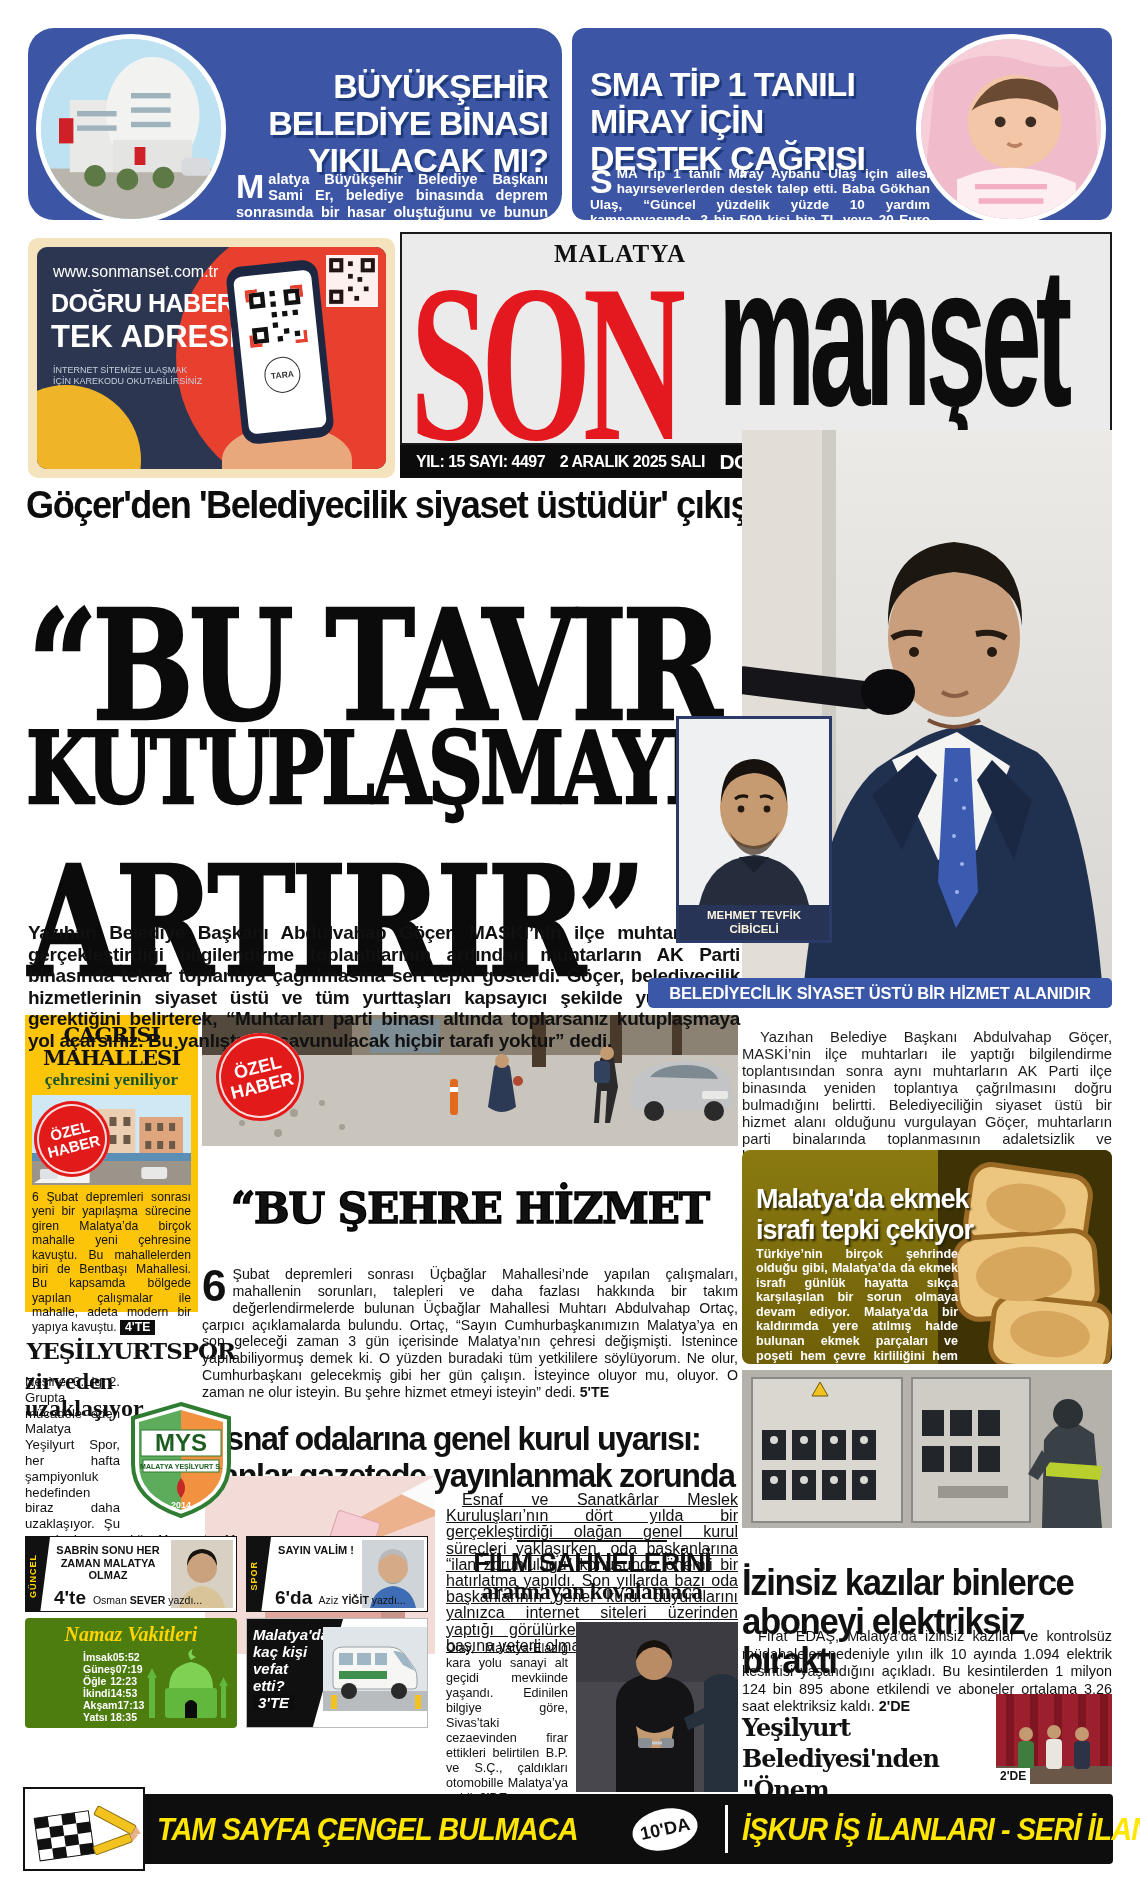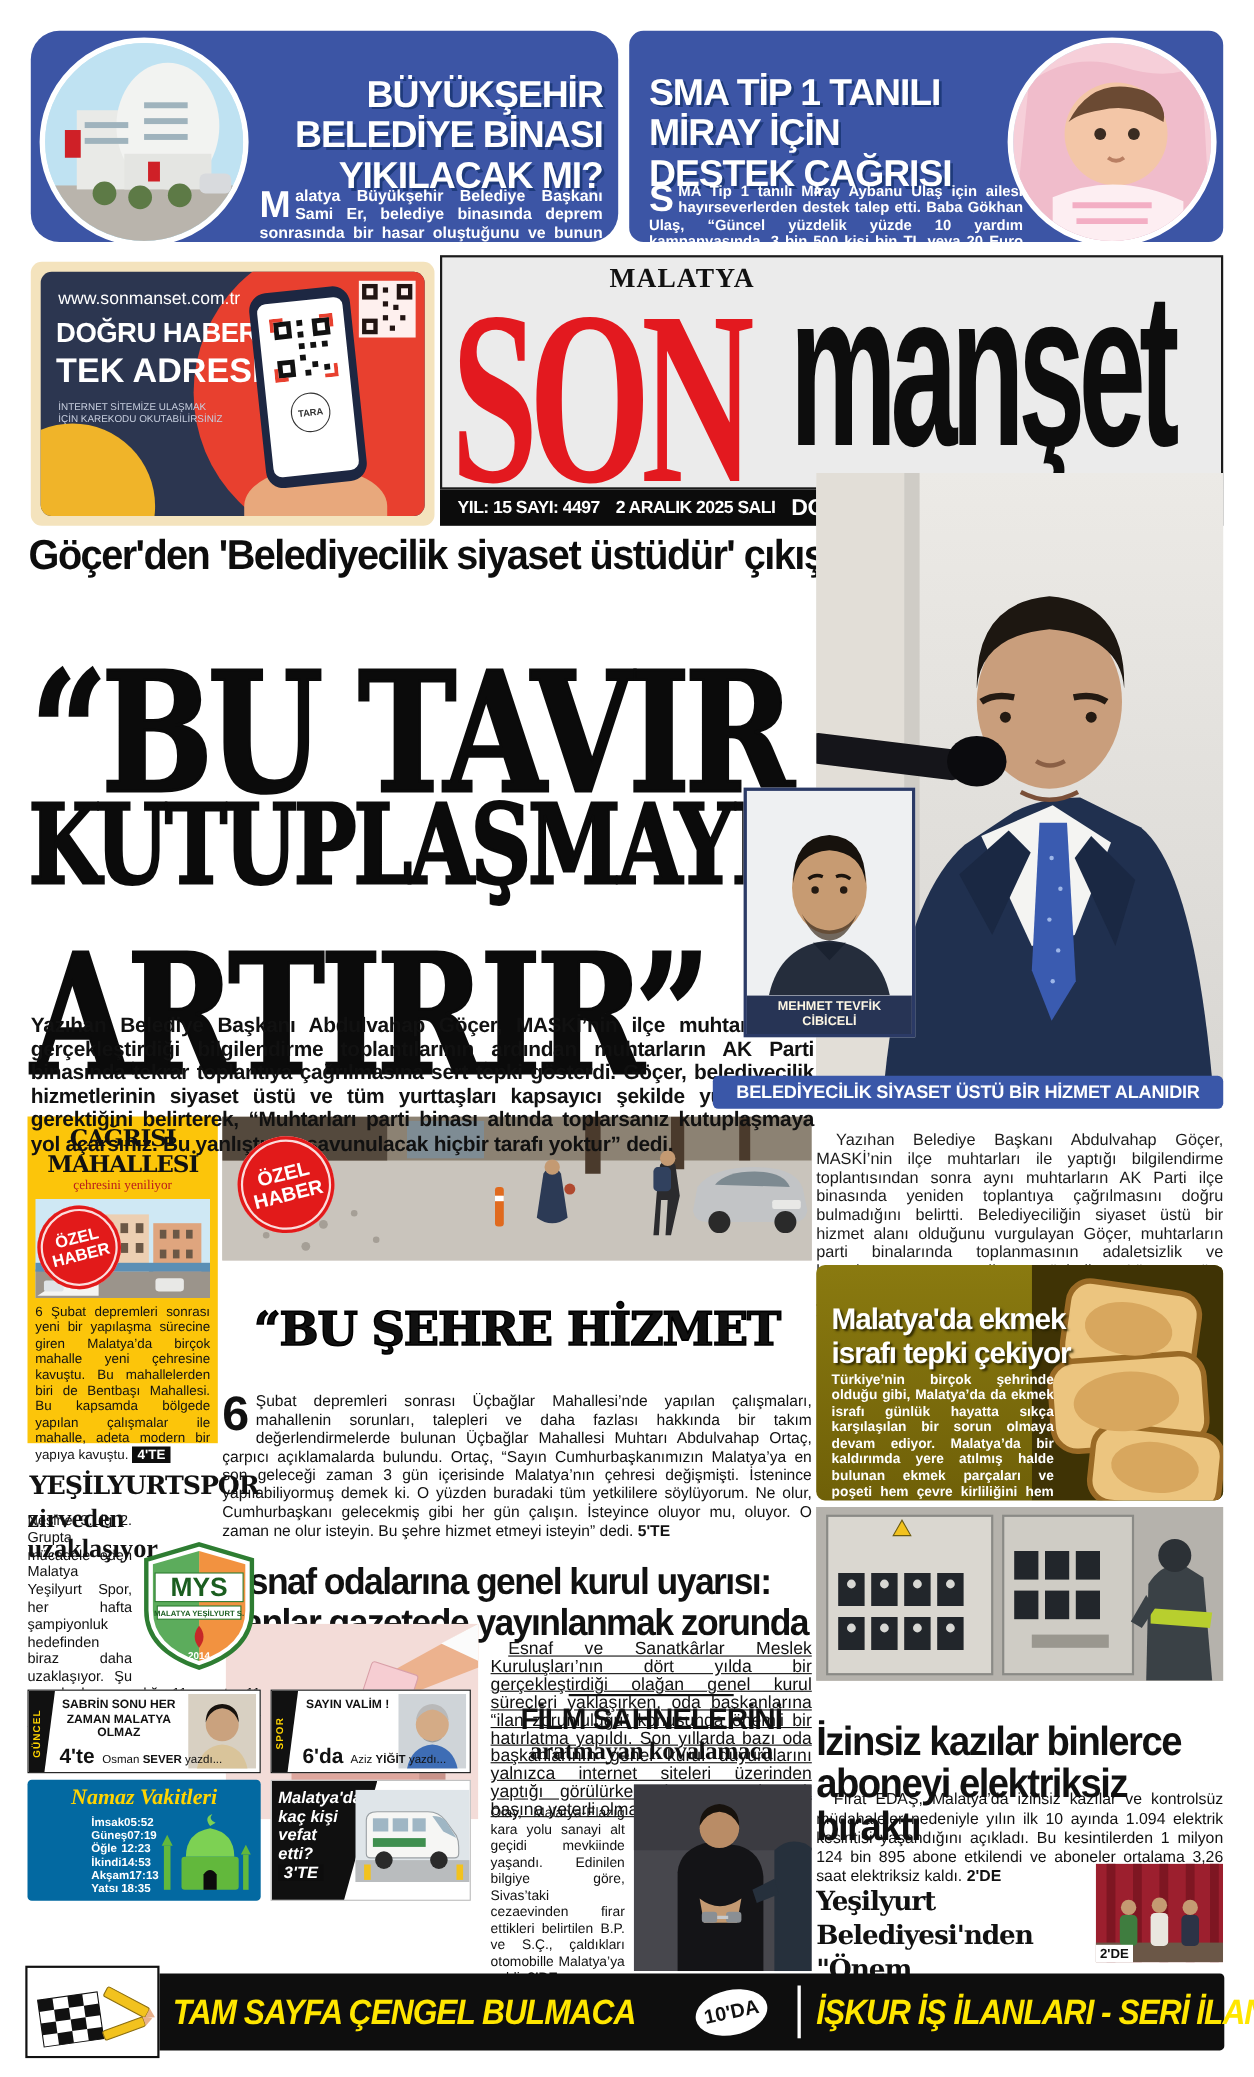--- a/index.html
+++ b/index.html
@@ -87,21 +87,21 @@
   .badge{position:absolute;background:#e21a1a;color:#fff;border-radius:50%;display:flex;flex-direction:column;
          align-items:center;justify-content:center;font-weight:bold;transform:rotate(-14deg);
          box-shadow:inset 0 0 0 3px #e21a1a,inset 0 0 0 5px rgba(255,255,255,.85);z-index:5;}
   .badge-sm{width:76px;height:76px;font-size:15px;line-height:16px;}
   .badge-lg{width:88px;height:88px;font-size:18px;line-height:19px;}
 
   
   .bentbasi{position:absolute;left:25px;top:1015px;width:173px;height:297px;background:#fcc50a;
             padding:8px 7px;box-sizing:border-box;text-align:center;}
   .bb-t{font-family:"DejaVu Serif",serif;font-weight:bold;font-size:21px;line-height:23px;letter-spacing:-1px;}
-  .bb-sub{font-family:"Liberation Serif",serif;font-weight:normal;font-size:12px;color:#b91c1c;margin-top:1px;}
+  .bb-sub{font-family:"Liberation Serif",serif;font-weight:bold;font-size:17px;color:#14532d;margin-top:1px;}
   .bb-photo{position:relative;margin-top:5px;height:90px;overflow:hidden;}
   .bb-body{margin-top:5px;font-size:12.2px;line-height:14.4px;text-align:justify;}
 
   
   .street{position:absolute;left:202px;top:1015px;width:536px;height:131px;overflow:hidden;background:#c9c4bc;}
   .sehre-h{position:absolute;left:202px;top:1150px;width:536px;text-align:center;
            font-family:"DejaVu Serif",serif;font-weight:bold;font-size:42px;line-height:48px;
            letter-spacing:-1px;-webkit-text-stroke:1.5px #000;z-index:4;}
   .sehre-body{position:absolute;left:202px;top:1252px;width:536px;font-size:14.2px;line-height:16.8px;
               text-align:justify;}
@@ -147,21 +147,21 @@
   .tab span{writing-mode:vertical-rl;transform:rotate(180deg);color:#ffd400;font-size:9px;font-weight:bold;
             letter-spacing:1px;margin:4px 0 0 2px;}
   .col-title{position:absolute;left:26px;top:7px;font-size:11px;line-height:12.5px;font-weight:bold;text-align:center;}
   .c1 .col-title{width:112px;}
   .c2 .col-title{width:86px;}
   .col-photo{position:absolute;right:3px;top:3px;width:62px;height:68px;overflow:hidden;}
   .col-byline{position:absolute;left:28px;bottom:5px;font-size:10.5px;line-height:11px;}
   .col-page{font-size:19px;font-weight:bold;margin-right:4px;}
   .col-n2{font-weight:bold;}
 
-  .namaz{position:absolute;left:25px;top:1618px;width:212px;height:110px;background:#0369a1;color:#fff;
+  .namaz{position:absolute;left:25px;top:1618px;width:212px;height:110px;background:#4d7c0f;color:#fff;
          border-radius:4px;padding:5px 8px;box-sizing:border-box;}
   .namaz-title{font-family:"Liberation Serif",serif;font-style:italic;font-weight:bold;color:#ffd400;
                font-size:20px;text-align:center;}
   .namaz-rows{position:absolute;left:10px;top:34px;width:102px;font-size:10.5px;font-weight:bold;}
   .nrow{display:flex;justify-content:space-between;line-height:11.9px;margin-left:48px;}
   .mosque{position:absolute;right:4px;top:30px;width:94px;height:76px;}
 
   .vefat{position:absolute;left:246px;top:1618px;width:182px;height:110px;background:#fff;border:1px solid #bbb;
          box-sizing:border-box;overflow:hidden;}
   .vefat-banner{position:absolute;left:0;top:0;width:96px;height:110px;background:#101010;

